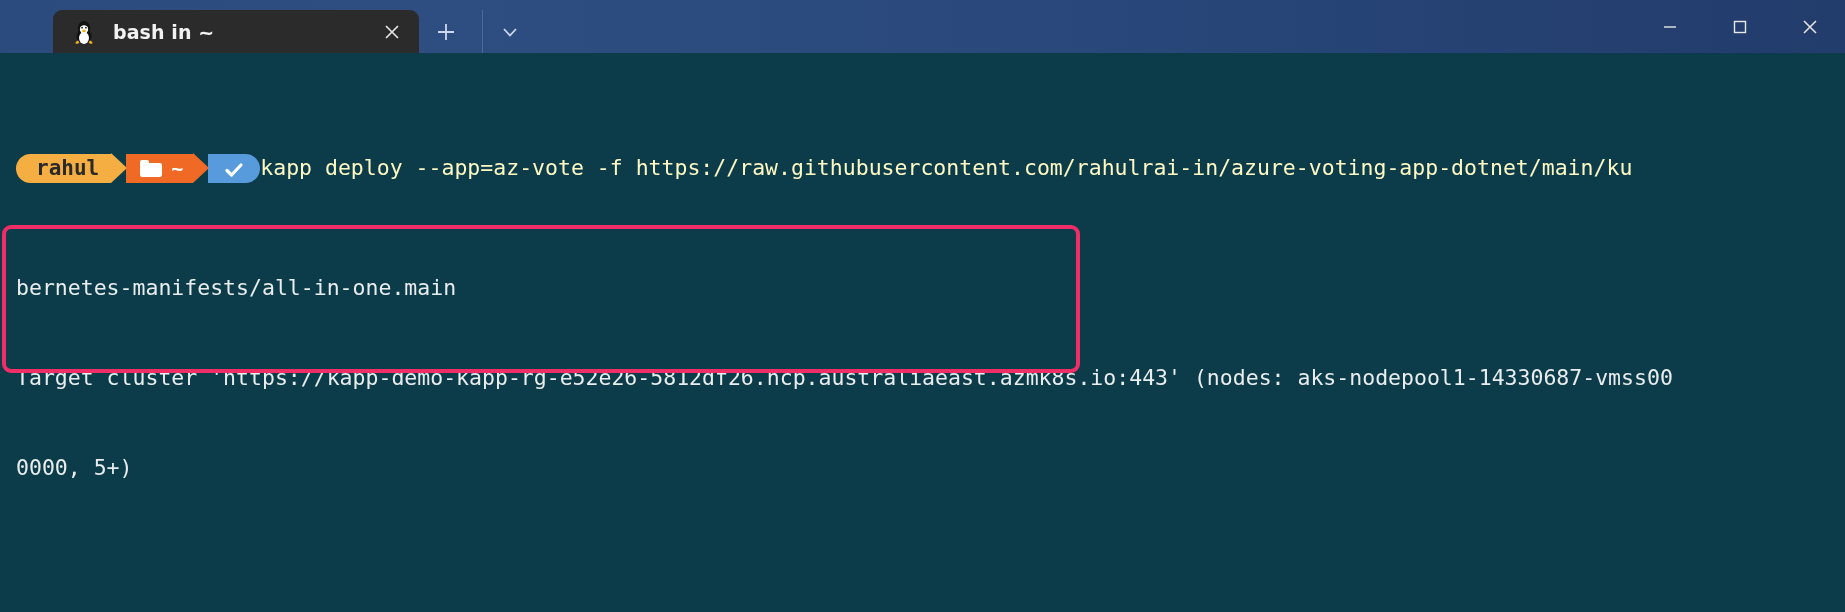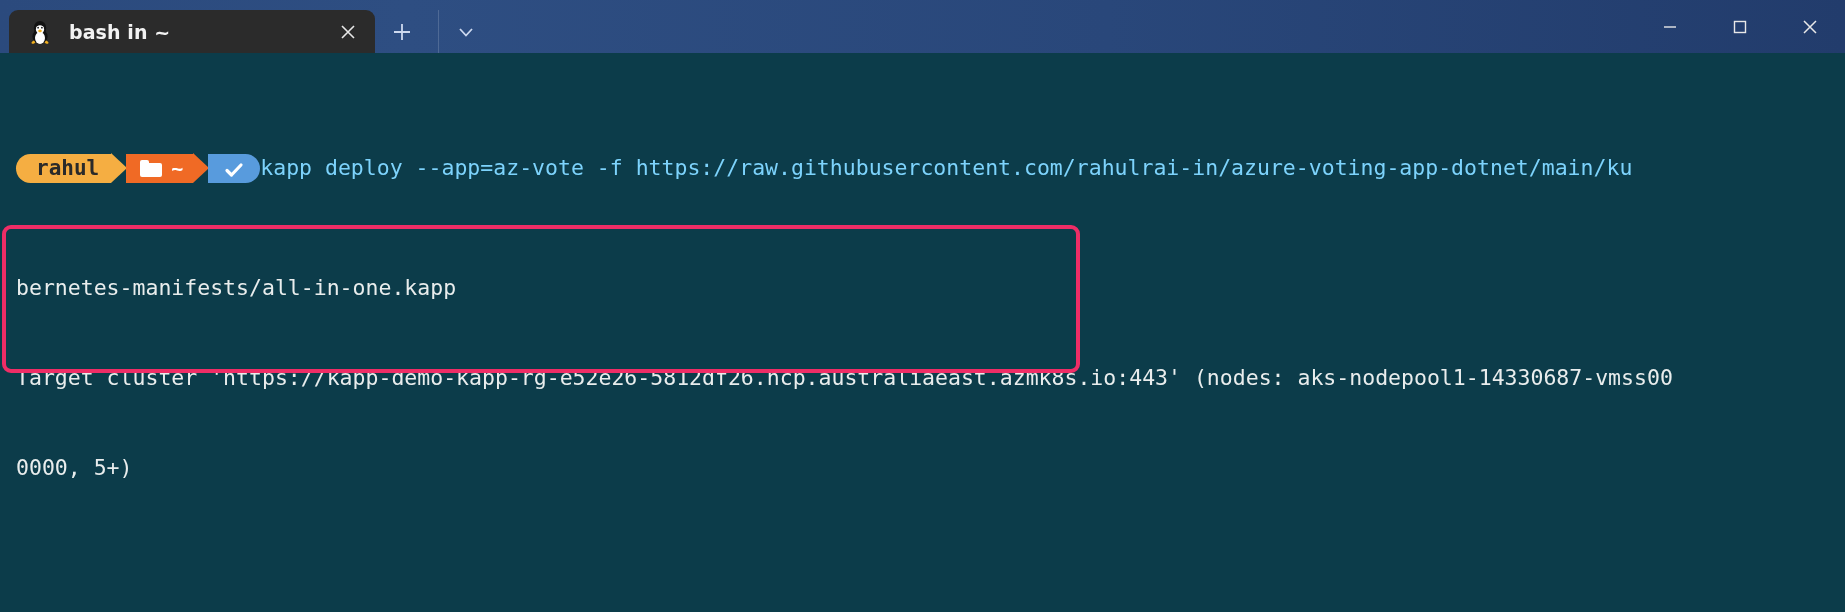--- a/index.html
+++ b/index.html
@@ -40,20 +40,21 @@
     position: relative;
     width: 366px;
     height: 43px;
     background: #2b2b2b;
     border-radius: 9px 9px 0 0;
     display: flex;
     align-items: center;
     padding: 0 0 0 18px;
     box-sizing: border-box;
     margin-bottom: 0;
+    margin-left: 44px;
   }
   .tab-icon {
     width: 26px;
     height: 26px;
     margin-right: 16px;
     flex: 0 0 auto;
     position: relative;
   }
   .tab-title {
     color: #f2f2f2;
@@ -200,21 +201,21 @@
     content: "";
     position: absolute;
     left: 0; top: 0px;
     width: 9px; height: 5px;
     background: #fff;
     border-radius: 2px 2px 0 0;
   }
   .tilde { font-size: 20px; font-weight: 700; color: #fff; }
   .check { display: inline-block; width: 24px; height: 20px; }
 
-  .cmdtext { color: #7dd3fc; }
+  .cmdtext { color: #fef9c3; }
 
   
   .annot {
     position: absolute;
     border: 4px solid #ef2d66;
     border-radius: 9px;
     pointer-events: none;
     box-sizing: border-box;
   }
 </style>
@@ -282,21 +283,21 @@
     </div>
   </div>
 
   <div class="term">
     <div class="term-inner">
 
       <div class="line"><span class="prompt"><span class="seg seg-user">rahul</span><span class="seg-user-arrow"></span><span class="seg seg-path"><span class="folder-ico"></span><span class="tilde">~</span></span><span class="seg-path-arrow"></span><span class="seg seg-status"><span class="check"><svg width="24" height="20" viewBox="0 0 24 20">
                   <path d="M5 10.5 L9.5 15 L19 5" stroke="#ffffff" stroke-width="3.2" fill="none" stroke-linecap="round" stroke-linejoin="round"></path>
                 </svg></span></span></span><span class="cmdtext">kapp deploy --app=az-vote -f https://raw.githubusercontent.com/rahulrai-in/azure-voting-app-dotnet/main/ku</span></div>
 
-      <div class="line">bernetes-manifests/all-in-one.kapp</div>
+      <div class="line">bernetes-manifests/all-in-one.main</div>
       <div class="line">Target cluster 'https://kapp-demo-kapp-rg-e52e26-5812df26.hcp.australiaeast.azmk8s.io:443' (nodes: aks-nodepool1-14330687-vmss00</div>
       <div class="line">0000, 5+)</div>
       <div class="line"> </div>
       
       
 
       
 
       
 

